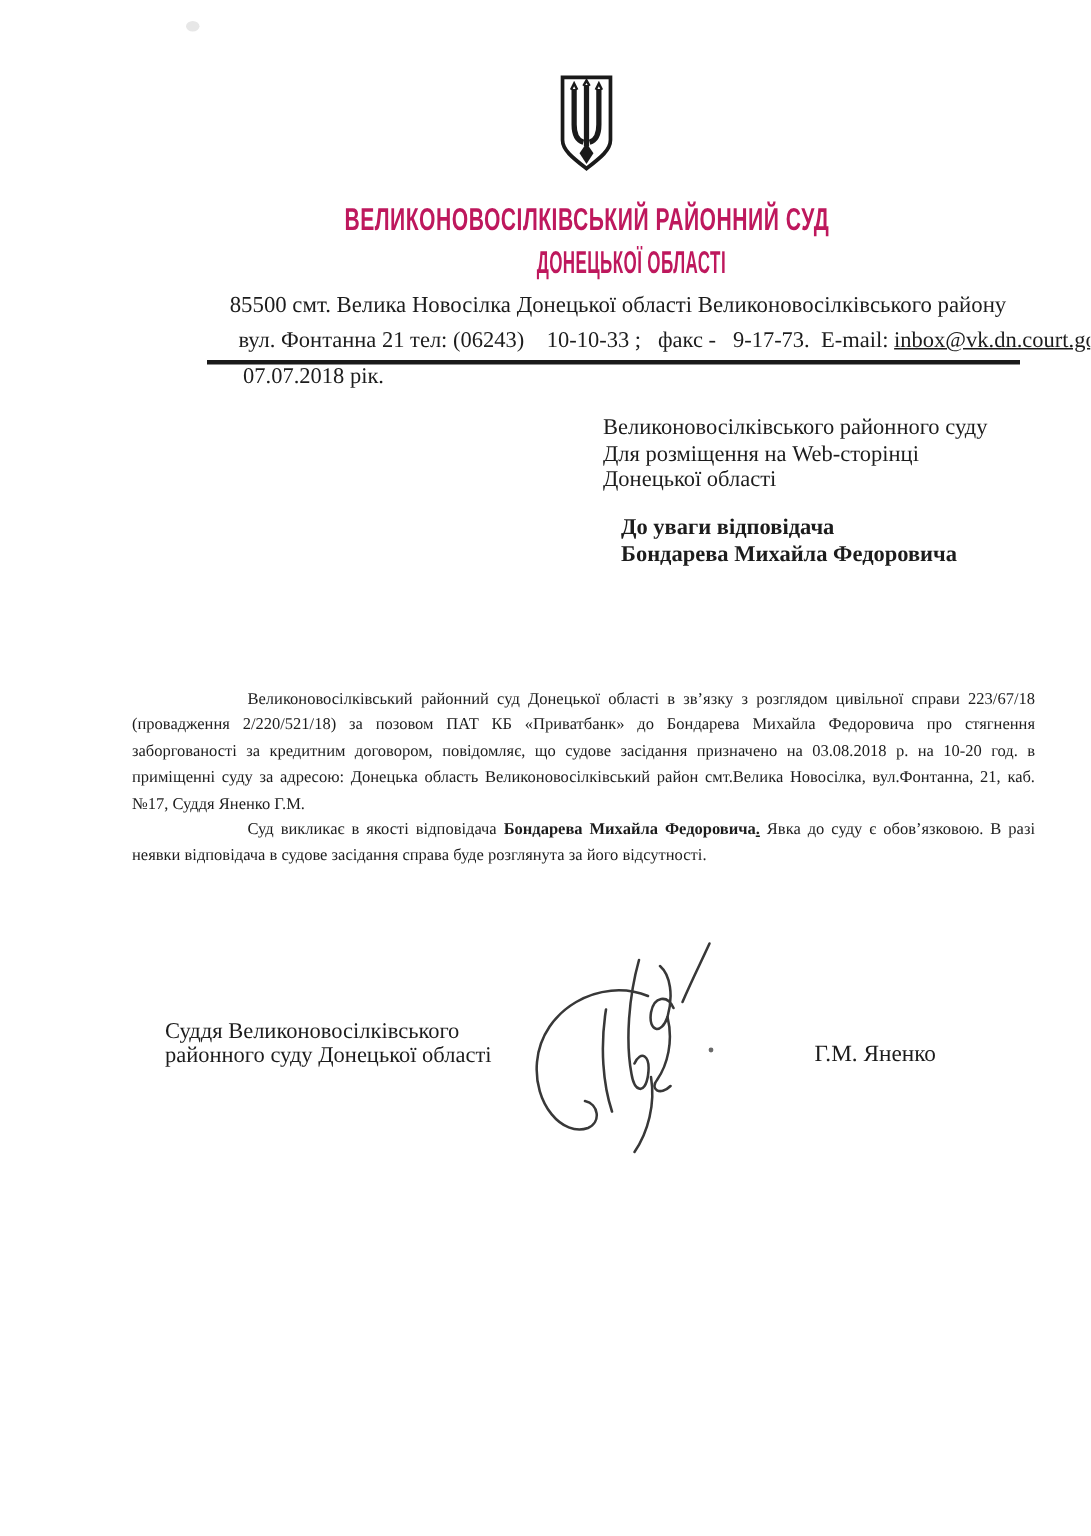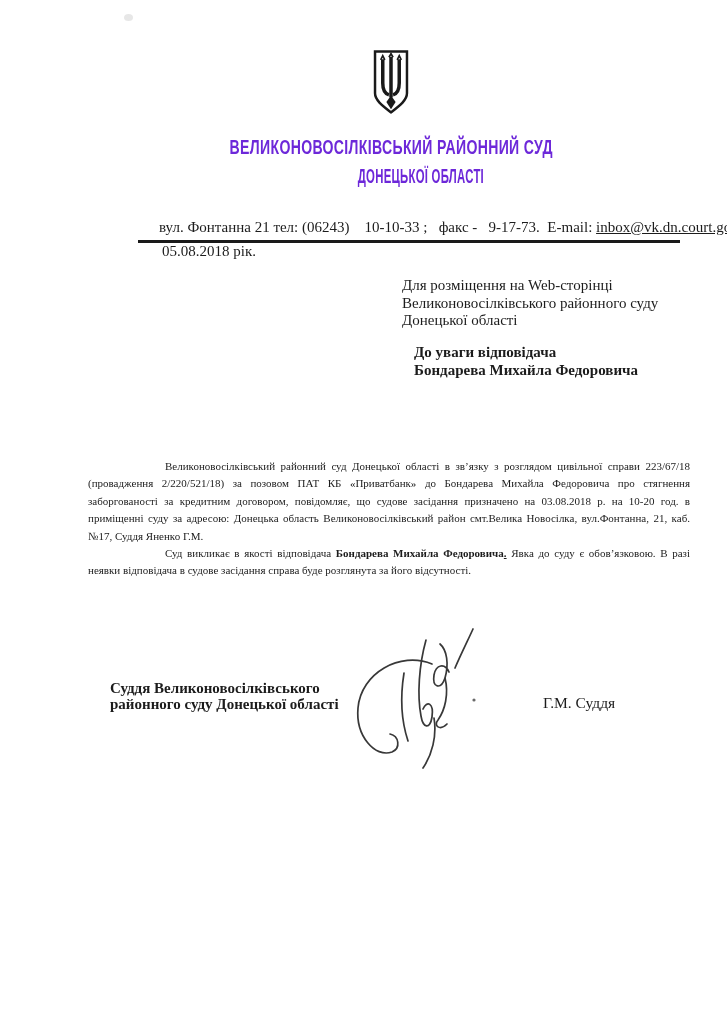--- a/index.html
+++ b/index.html
@@ -18,21 +18,21 @@
     border-radius: 50%;
   }
   .speck-1 { left: 124px; top: 14px; width: 9px; height: 7px; background: #e7e7e7; }
   
   .emblem { position: absolute; left: 371px; top: 49px; width: 40px; height: 67px; }
   
   .heading {
     position: absolute; left: 105px; top: 137px; width: 572px;
     text-align: center;
     font-family: "Liberation Sans", sans-serif;
-    font-weight: bold; color: #6d28d9;
+    font-weight: bold; color: #be185d;
   }
   .heading-line { font-size: 21px; line-height: 20px; white-space: nowrap; }
   .heading-line .squeeze { display: inline-block; transform: scaleX(0.67); transform-origin: center; letter-spacing: 0.5px; }
   .heading-line2 { margin-top: 9px; }
   .heading-line2 .squeeze { transform: translateX(30px) scaleX(0.54); letter-spacing: 0.5px; }
   .address-line1 {
     position: absolute; left: 120px; top: 195px; width: 584px;
     text-align: center; font-size: 15.2px; white-space: nowrap;
   }
   .address-line2 {
@@ -57,21 +57,21 @@
     position: absolute; left: 88px; top: 458px; width: 602px;
     font-size: 11px; line-height: 17.4px;
     text-align: justify;
   }
   .body-text p { margin: 0; text-indent: 77px; }
   .bold-name { font-weight: bold; }
   .u { text-decoration: underline; }
   
   .signer-title {
     position: absolute; left: 110px; top: 680px;
-    font-size: 15px; line-height: 16.2px; font-weight: bold;
+    font-size: 15px; line-height: 16.2px;
   }
   .signature-svg { position: absolute; left: 348px; top: 623px; width: 132px; height: 148px; }
   .signer-name { position: absolute; left: 543px; top: 694px; font-size: 15.5px; }
 </style>
 </head>
 <body>
 
 <div class="page">
 
   <span class="speck speck-1"></span>
@@ -87,29 +87,30 @@
 
   <div class="heading">
     <div class="heading-line">
       <span class="squeeze">ВЕЛИКОНОВОСІЛКІВСЬКИЙ РАЙОННИЙ СУД</span>
     </div>
     <div class="heading-line heading-line2">
       <span class="squeeze">ДОНЕЦЬКОЇ ОБЛАСТІ</span>
     </div>
   </div>
 
+  <div class="address-line1">85500 смт. Велика Новосілка Донецької області Великоновосілківського району</div>
   <div class="address-line2"><span>вул. Фонтанна 21 тел: (06243)    10-10-33 ;   факс -   9-17-73.  E-mail: </span><span class="email-link">inbox@vk.dn.court.gov.ua</span></div>
 
   <div class="header-rule"></div>
 
-  <div class="date-line">05.08.2018 рік.</div>
+  <div class="date-line">07.07.2018 рік.</div>
 
   <div class="recipient">
+    <div>Великоновосілківського районного суду</div>
     <div>Для розміщення на Web-сторінці</div>
-    <div>Великоновосілківського районного суду</div>
     <div>Донецької області</div>
     <div class="attn">
       <div>До уваги відповідача</div>
       <div>Бондарева Михайла Федоровича</div>
     </div>
   </div>
 
   <div class="body-text">
     <p>Великоновосілківський районний суд Донецької області в зв’язку з розглядом цивільної справи 223/67/18 (провадження 2/220/521/18) за позовом ПАТ КБ «Приватбанк» до Бондарева Михайла Федоровича про стягнення заборгованості за кредитним договором, повідомляє, що судове засідання призначено на 03.08.2018 р. на 10-20 год. в приміщенні суду за адресою: Донецька область Великоновосілківський район смт.Велика Новосілка, вул.Фонтанна, 21, каб. №17, Суддя Яненко Г.М.</p>
     <p><span>Суд викликає в якості відповідача </span><span class="bold-name">Бондарева Михайла Федоровича</span><span class="bold-name u">.</span><span> Явка до суду є обов’язковою. В разі неявки відповідача в судове засідання справа буде розглянута за його відсутності.</span></p>
@@ -126,15 +127,15 @@
       <path d="M84 41 C52 28 13 50 10 85 C7.5 113 27 135 44 129 C53 125 51 113 42 111"></path>
       <path d="M78 17 C71 42 69 72 73 93 C75 105 82 107 84 94 C86 80 79 77 75 86"></path>
       <path d="M92 21 C99 27 101 41 97 55 C93 67 84 65 86 52 C88 41 97 40 101 49"></path>
       <path d="M97 55 C101 71 97 87 90 97 C85 103 92 108 99 101"></path>
       <path d="M86 95 C89 113 84 132 75 145"></path>
       <path d="M56 50 C52 75 54 100 60 118"></path>
     </g>
     <circle cx="126" cy="77" r="1.6" fill="#6a6a6a"></circle>
   </svg>
 
-  <div class="signer-name">Г.М. Суддя</div>
+  <div class="signer-name">Г.М. Яненко</div>
 
 </div>
 
 </body></html>

